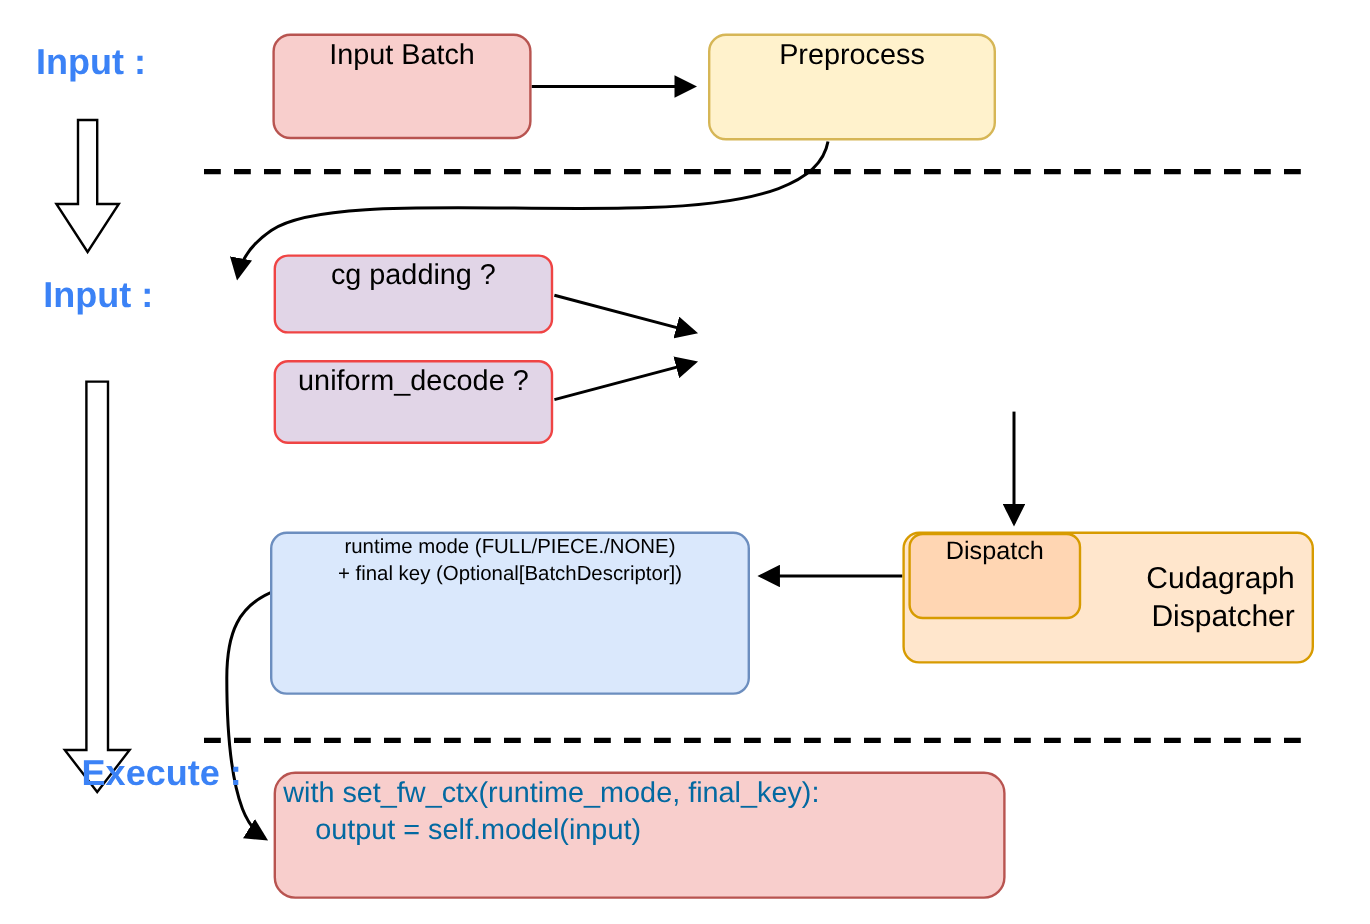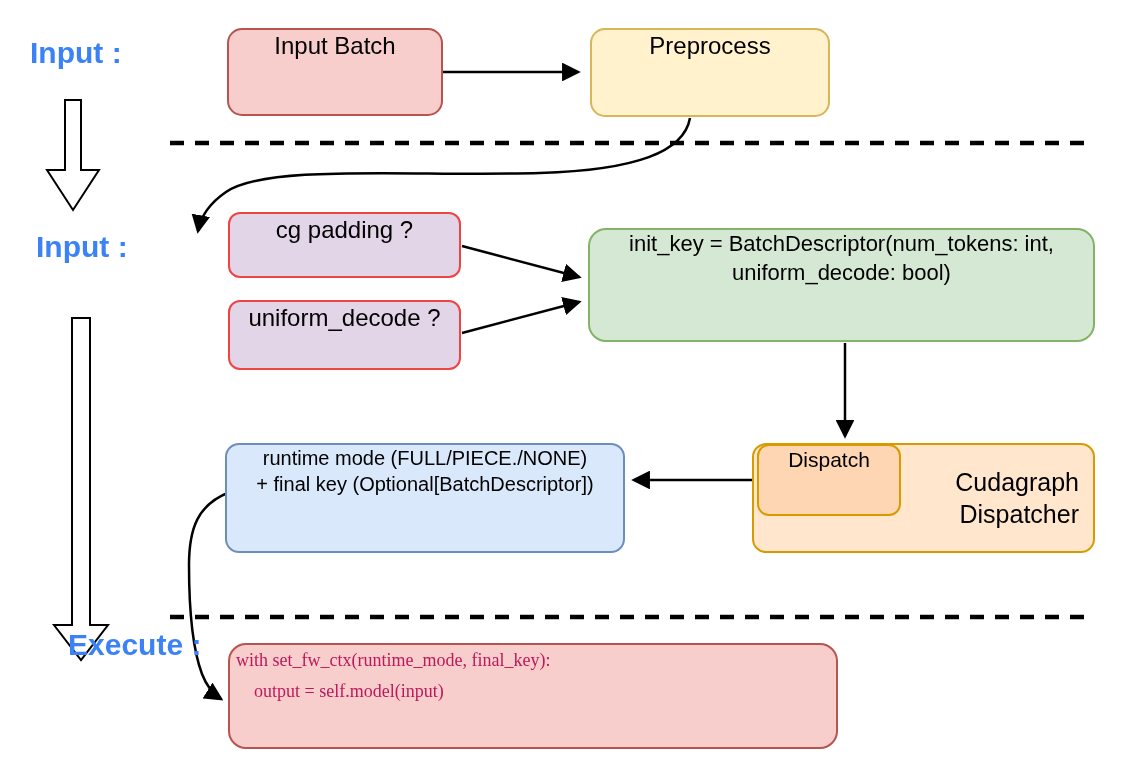--- a/index.html
+++ b/index.html
@@ -38,29 +38,29 @@
   .orange-inner{background:#ffd6b3;border:2px solid #d79b00;}
 
   #input-batch   {left:227px;top:28px;width:216px;height:88px;border-radius:15px;font-size:24px;}
   #preprocess    {left:590px;top:28px;width:240px;height:89px;border-radius:15px;font-size:24px;}
   #cg-padding    {left:228px;top:212px;width:233px;height:66px;border-radius:12px;font-size:24px;}
   #uniform-decode{left:228px;top:300px;width:233px;height:70px;border-radius:12px;font-size:24px;}
   #init-key      {left:588px;top:228px;width:507px;height:114px;border-radius:18px;font-size:22px;}
   #cuda-outer    {left:752px;top:443px;width:343px;height:110px;border-radius:14px;font-size:25px;
                   justify-content:center;align-items:flex-end;padding-right:14px;}
   #cuda-inner    {left:757px;top:444px;width:144px;height:72px;border-radius:12px;font-size:21px;}
-  #runtime-mode  {left:225px;top:443px;width:400px;height:110px;border-radius:14px;font-size:20px;}
+  #runtime-mode  {left:225px;top:443px;width:400px;height:136px;border-radius:14px;font-size:17px;}
   #exec-code     {left:228px;top:643px;width:610px;height:106px;border-radius:18px;
                   align-items:flex-start;padding-left:6px;}
   #exec-code .ln{
-    font-family:Liberation Serif, serif;
-    font-size:18px;
+    font-family:Liberation Sans, sans-serif;
+    font-size:24px;
     line-height:31px;
     white-space:pre;
-    color:#be185d;
+    color:#0369a1;
   }
   svg.wires{position:absolute;left:0;top:0;width:1142px;height:770px;pointer-events:none;}
 </style>
 </head>
 <body>
 
 <div id="canvas">
 
   <svg class="wires" viewBox="0 0 1142 770">
     <defs>
@@ -103,24 +103,20 @@
   </div>
 
   <div id="cg-padding" class="node purple">
     <span class="ln">cg padding ?</span>
   </div>
 
   <div id="uniform-decode" class="node purple">
     <span class="ln">uniform_decode ?</span>
   </div>
 
-  <div id="init-key" class="node green">
-    <span class="ln">init_key = BatchDescriptor(num_tokens: int,</span>
-    <span class="ln">uniform_decode: bool)</span>
-  </div>
 
   <div id="cuda-outer" class="node orange-outer">
     <span class="ln">Cudagraph</span>
     <span class="ln">Dispatcher</span>
   </div>
 
   <div id="cuda-inner" class="node orange-inner">
     <span class="ln">Dispatch</span>
   </div>
 

